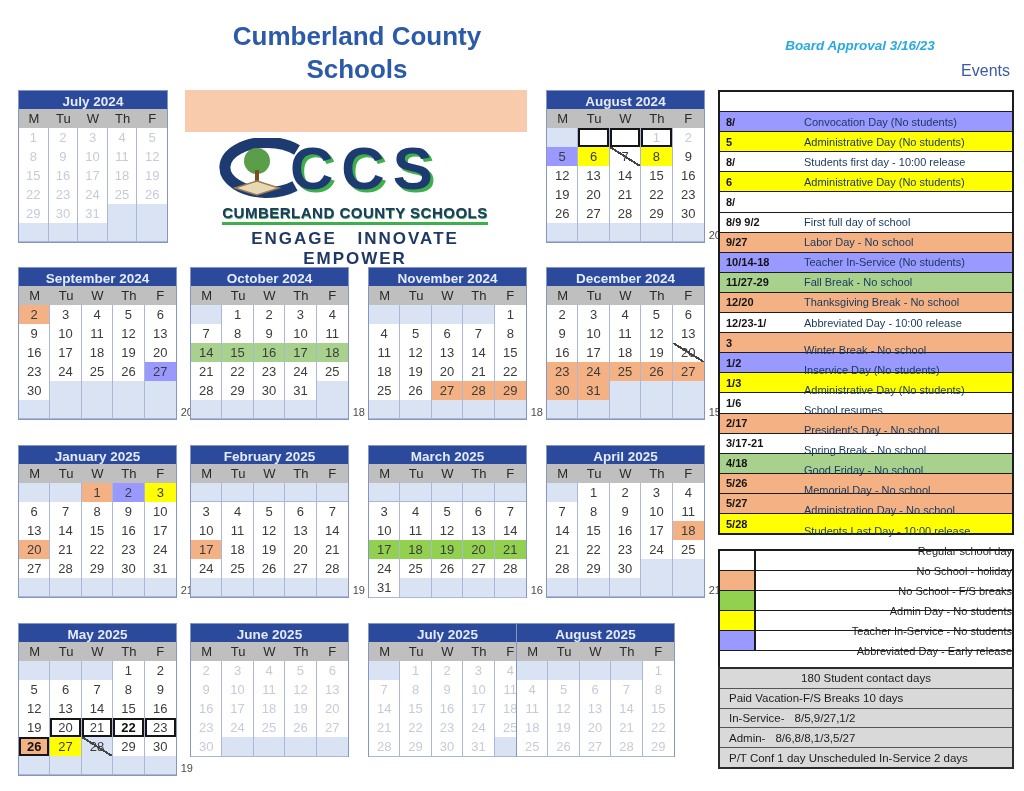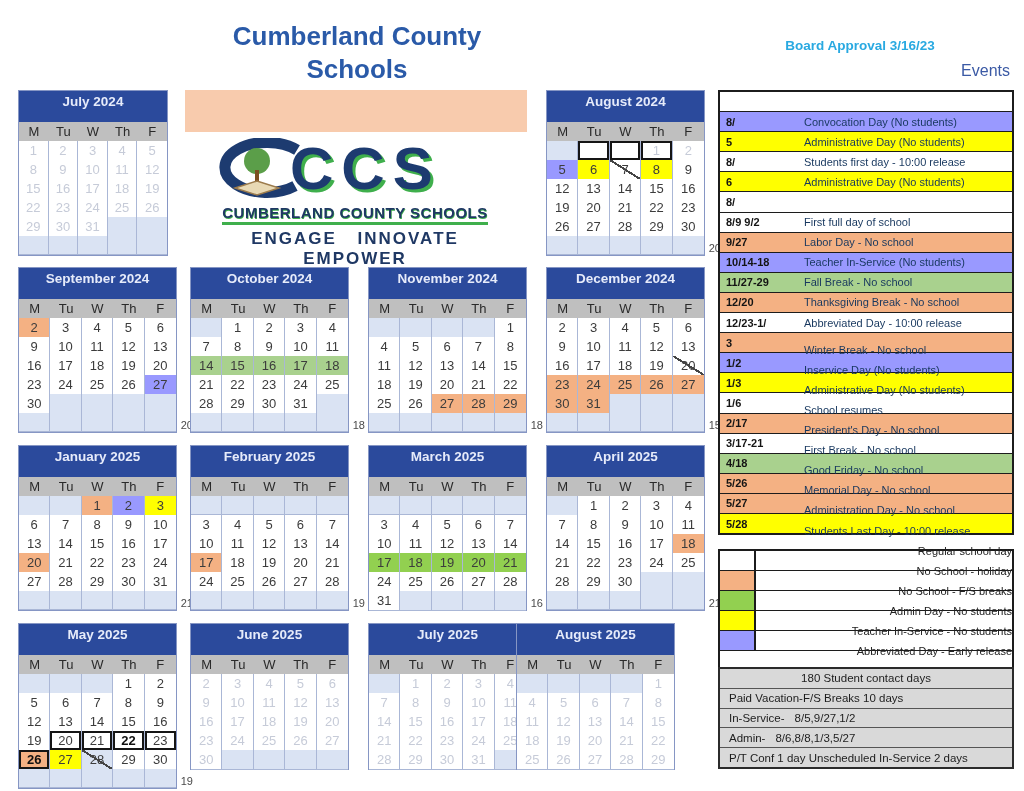--- a/index.html
+++ b/index.html
@@ -3,36 +3,36 @@
 <meta charset="utf-8">
 <style>
   html,body{margin:0;padding:0;background:#fff;}
   .page{position:relative;width:1024px;height:791px;background:#ffffff;
         font-family:"Liberation Sans",sans-serif;overflow:hidden;}
 
   
   .title{position:absolute;left:183px;top:20px;width:348px;text-align:center;
          color:#2a5aa8;font-weight:700;font-size:26px;line-height:1.25;}
   .board{position:absolute;left:745px;top:38px;width:230px;text-align:center;
-         font-size:13.5px;font-weight:700;color:#29a9e1;}
+         font-size:13.5px;font-style:italic;font-weight:700;color:#29a9e1;}
   .events-title{position:absolute;left:718px;top:62px;width:292px;text-align:right;
          font-size:16px;color:#3b5aa5;}
   .peach{position:absolute;left:185px;top:90px;width:342px;height:42px;background:#f8cbad;}
 
   
   .logo{position:absolute;left:192px;top:138px;width:326px;text-align:center;}
   .logo-name{font-size:15px;font-weight:700;color:#1f3864;letter-spacing:.5px;
              display:inline-block;border-bottom:3px solid #3faf4c;padding-bottom:1px;
              text-shadow:.5px .5px 0 #3faf4c;}
   .logo-tag{margin-top:4px;font-size:17px;font-weight:700;color:#1f3864;
             letter-spacing:2px;word-spacing:14px;}
 
   
   .month{position:absolute;width:157px;border:1px solid #8696c4;background:#fff;}
-  .mtitle{height:31px;background:#2b4a9c;color:#e6ebfa;font-size:13.5px;font-weight:700;
+  .mtitle{height:18px;background:#2b4a9c;color:#e6ebfa;font-size:13.5px;font-weight:700;
           text-align:center;line-height:21px;}
   .mrow{display:grid;grid-template-columns:repeat(5,1fr);height:19px;}
   .mhead{background:#bfbfbf;}
   .hc{font-size:13px;color:#2a2a2a;text-align:center;line-height:19px;}
   .c{position:relative;border-right:1px solid #aab7d6;border-bottom:1px solid #aab7d6;
      background:#fff;text-align:center;}
   .mrow .c:last-child{border-right:none;}
   .num{font-size:13px;color:#3c3c3c;line-height:18px;}
   .bb{background:#dae3f3;}
   .o{background:#f4b183;}.y{background:#ffff00;}.p{background:#9999ff;}
@@ -902,21 +902,21 @@
       <div class="evrow bg-white">
         <span class="evdate">1/6</span>
         <span class="evlabel low">School resumes</span>
       </div>
       <div class="evrow bg-orange">
         <span class="evdate">2/17</span>
         <span class="evlabel low">President's Day - No school</span>
       </div>
       <div class="evrow bg-white">
         <span class="evdate">3/17-21</span>
-        <span class="evlabel low">First Break - No school</span>
+        <span class="evlabel low">Spring Break - No school</span>
       </div>
       <div class="evrow bg-green">
         <span class="evdate">4/18</span>
         <span class="evlabel low">Good Friday - No school</span>
       </div>
       <div class="evrow bg-orange">
         <span class="evdate">5/26</span>
         <span class="evlabel low">Memorial Day - No school</span>
       </div>
       <div class="evrow bg-orange">

